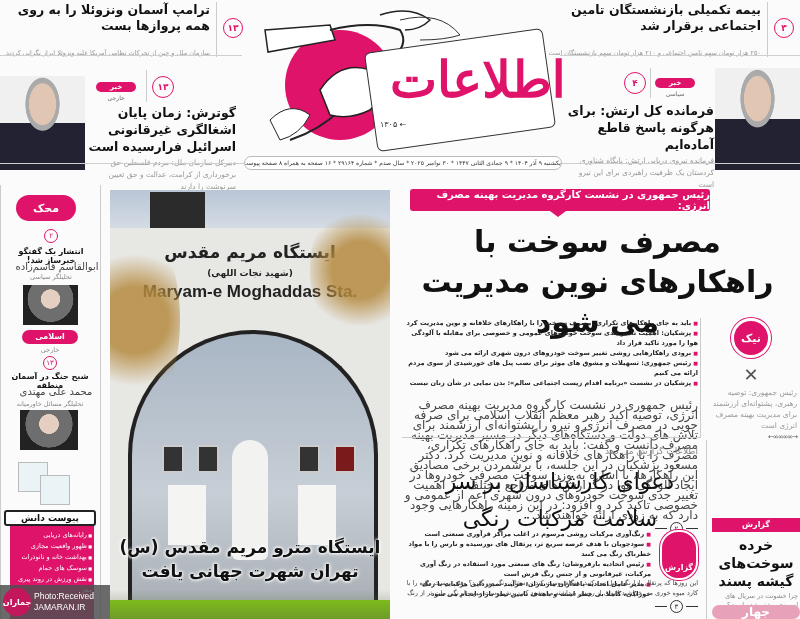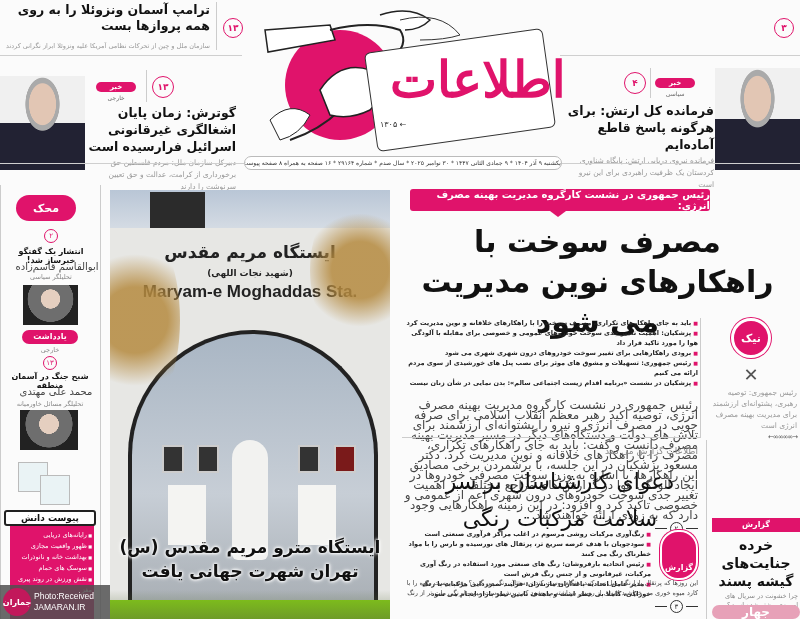--- a/index.html
+++ b/index.html
@@ -6,21 +6,21 @@
   html, body { width: 800px; height: 619px; overflow: hidden; background: #f4f4f4; }
   body { font-family: "DejaVu Sans", sans-serif; color: #1a1a1a; position: relative; direction: rtl; }
   .page { position: absolute; left: 0; top: 0; width: 800px; height: 619px; background: #fbfbfb; }
   .abs { position: absolute; }
 
   
   .teaser { position: absolute; top: 2px; height: 52px; display: flex; direction: rtl; align-items: flex-start; }
   .teaser .num { width: 20px; height: 20px; border-radius: 50%; border: 1px solid #e0136b; color: #e0136b; font-size: 9px; display: flex; align-items: center; justify-content: center; margin-top: 16px; font-weight: bold; flex: none; }
   .teaser .body { border-right: 1px solid #ccc; padding-right: 6px; margin-right: 6px; }
   .teaser .t-title { font-weight: bold; font-size: 12.5px; line-height: 16px; color: #111; }
-  .teaser .t-sub { font-size: 6.5px; color: #999; margin-top: 8px; white-space: nowrap; }
+  .teaser .t-sub { font-size: 6.5px; color: #999; margin-top: 15px; white-space: nowrap; }
   .rule { position: absolute; height: 1px; background: #cfcfcf; }
 
   
   .newsbox { position: absolute; top: 62px; height: 108px; }
   .badge { display: inline-block; background: #e0136b; color: #fff; font-size: 7px; border-radius: 8px; padding: 1px 14px; font-weight: bold; }
   .badge-sub { font-size: 6px; color: #666; text-align: center; margin-top: 1px; }
   .numc { width: 22px; height: 22px; border-radius: 50%; border: 1px solid #e0136b; color: #e0136b; font-size: 9px; display: flex; align-items: center; justify-content: center; font-weight: bold; }
   .nb-title { font-weight: bold; font-size: 12.5px; line-height: 17px; color: #111; }
   .nb-sub { font-size: 7.5px; color: #999; line-height: 12px; margin-top: 2px; }
 
@@ -108,20 +108,24 @@
   .portrait-img { position: absolute; background: radial-gradient(ellipse at 50% 30%, #e2c6b4 0 22%, #aaa 23% 28%, transparent 29%), linear-gradient(#f0f0f0 50%, #223 50%); }
   .border-v { position: absolute; width: 1px; background: #ccc; }
 </style>
 </head>
 <body>
 
 <div class="page">
 
   <div class="teaser" style="right:6px; width:225px;">
     <div class="num">۳</div>
+    <div class="body">
+      <div class="t-title">بیمه تکمیلی بازنشستگان تامین اجتماعی برقرار شد</div>
+      <div class="t-sub">۲۵۰ هزار تومان سهم تامین اجتماعی و ۲۱۰ هزار تومان سهم بازنشستگان است</div>
+    </div>
   </div>
   <div class="teaser" style="left:8px; width:235px;">
     <div class="num">۱۳</div>
     <div class="body">
       <div class="t-title">ترامپ آسمان ونزوئلا را به روی همه پروازها بست</div>
       <div class="t-sub">سازمان ملل و چین از تحرکات نظامی آمریکا علیه ونزوئلا ابراز نگرانی کردند</div>
     </div>
   </div>
   <div class="rule" style="left:0; top:55px; width:242px;"></div>
   <div class="rule" style="left:560px; top:55px; width:240px;"></div>
@@ -172,21 +176,21 @@
   <div class="rule" style="left:562px; top:163px; width:238px;"></div>
   <div class="rule" style="left:0; top:163px; width:232px;"></div>
   <div class="dateline">یکشنبه ۹ آذر ۱۴۰۴ * ۹ جمادی الثانی ۱۴۴۷ * ۳۰ نوامبر ۲۰۲۵ * سال صدم * شماره ۲۹۱۶۴ * ۱۶ صفحه به همراه ۸ صفحه پیوست * ۱۰۰ تومان</div>
 
   <div class="kicker">رئیس جمهوری در نشست کارگروه مدیریت بهینه مصرف انرژی:</div>
   <div class="headline">مصرف سوخت با راهکارهای نوین مدیریت می شود</div>
   <div class="bullets">
     <ul>
       <li>باید به جای راهکارهای تکراری، مصرف سوخت را با راهکارهای خلاقانه و نوین مدیریت کرد</li>
       <li>پزشکیان: اهمیت تغییر جدی سوخت خودروهای عمومی و خصوصی برای مقابله با آلودگی هوا را مورد تاکید قرار داد</li>
-      <li>برودی راهکارهایی برای تغییر سوخت خودروهای درون شهری شهری می شود</li>
+      <li>برودی راهکارهایی روشی تغییر سوخت خودروهای درون شهری ارائه می شود</li>
       <li>رئیس جمهوری: تسهیلات و مشوق های موثر برای نصب پنل های خورشیدی از سوی مردم ارائه می کنیم</li>
       <li>پزشکیان در نشست «برنامه اقدام زیست اجتماعی سالم»: بدن نمایی در شأن زنان نیست</li>
     </ul>
     <div class="bodytext">رئیس جمهوری در نشست کارگروه مدیریت بهینه مصرف انرژی، توصیه اکید رهبر معظم انقلاب اسلامی برای صرفه جویی در مصرف انرژی و نیرو را پشتوانه‌ای ارزشمند برای تلاش های دولت و دستگاه‌های دیگر در مسیر مدیریت بهینه مصرف دانست و گفت: باید به جای راهکارهای تکراری، مصرف را با راهکارهای خلاقانه و نوین مدیریت کرد. دکتر مسعود پزشکیان در این جلسه، با برشمردن برخی مصادیق این راهکارها، با اشاره به وزن سوخت مصرفی خودروها در ایجاد آلودگی هوا در گزارش های مراجع مختلف، بر اهمیت تغییر جدی سوخت خودروهای درون شهری اعم از عمومی و خصوصی تاکید کرد و افزود: در این زمینه راهکارهایی وجود دارد که به زودی ارائه خواهند شد.</div>
     <div class="cont">
       <span class="line"></span>
         <span class="c">۲</span>
         <span class="line"></span>
     </div>
   </div>
@@ -216,21 +220,21 @@
     <div style="max-height:20px; overflow:hidden;">این روزها که پرتقال بازارنگی میل می کنید، هنگام پوست کندن دستتان رنگ می گیرد؟ وقتی پوست میوه را با کارد میوه خوری می خراشید لایه‌ای از رویش برداشته می شود که زیرش پوست میوه با رنگی مات تر از رنگ واقعی...</div>
     <div class="cont">
       <span class="line"></span>
         <span class="c">۳</span>
         <span class="line"></span>
     </div>
   </div>
 
   <div class="gozaresh">
     <div class="goz-badge">گزارش</div>
-    <div class="goz-title">خرده جنایت‌های گیشه پسند</div>
+    <div class="goz-title">خرده سوخت‌های گیشه پسند</div>
     <div class="goz-sub">چرا خشونت در سریال های امروزی بیشتر شده است؟</div>
     <div class="goz-bar">جهار</div>
   </div>
   <div class="border-v" style="left:706px; top:440px; height:179px;"></div>
 
   <div class="photo">
     <div class="sky"></div>
     <div class="chimney"></div>
     <div class="wall"></div>
     <div class="sign-fa">ایستگاه مریم مقدس</div>
@@ -251,21 +255,21 @@
   <div class="photo-caption">ایستگاه مترو مریم مقدس (س) تهران شهرت جهانی یافت</div>
 
   <div class="left-col">
     <div class="mahak">محک</div>
     <div class="lc-num" style="left:43px; top:44px;">۲</div>
     <div class="lc-title" style="top:62px;">انتشار یک گفتگو خبرساز شد!</div>
     <div class="lc-author" style="top:76px;">ابوالقاسم قاسم‌زاده</div>
     <div class="lc-role" style="top:88px;">تحلیلگر سیاسی</div>
     <div class="face" style="left:22px; top:100px; width:55px; height:40px;"></div>
   </div>
-  <div class="yad">یادداشت</div>
+  <div class="yad">اسلامی</div>
   <div class="lc-role" style="top:346px; left:2px;">خارجی</div>
   <div class="lc-num" style="left:43px; top:356px;">۱۳</div>
   <div class="lc-title" style="top:372px;">شبح جنگ در آسمان منطقه</div>
   <div class="lc-author" style="top:386px;">محمد علی مهتدی</div>
   <div class="lc-role" style="top:400px;">تحلیلگر مسائل خاورمیانه</div>
   <div class="face" style="left:20px; top:410px; width:58px; height:40px;"></div>
 
   <div class="magazine" style="left:18px; top:462px;"></div>
   <div class="magazine" style="left:40px; top:475px;"></div>
   <div class="poost"></div>

